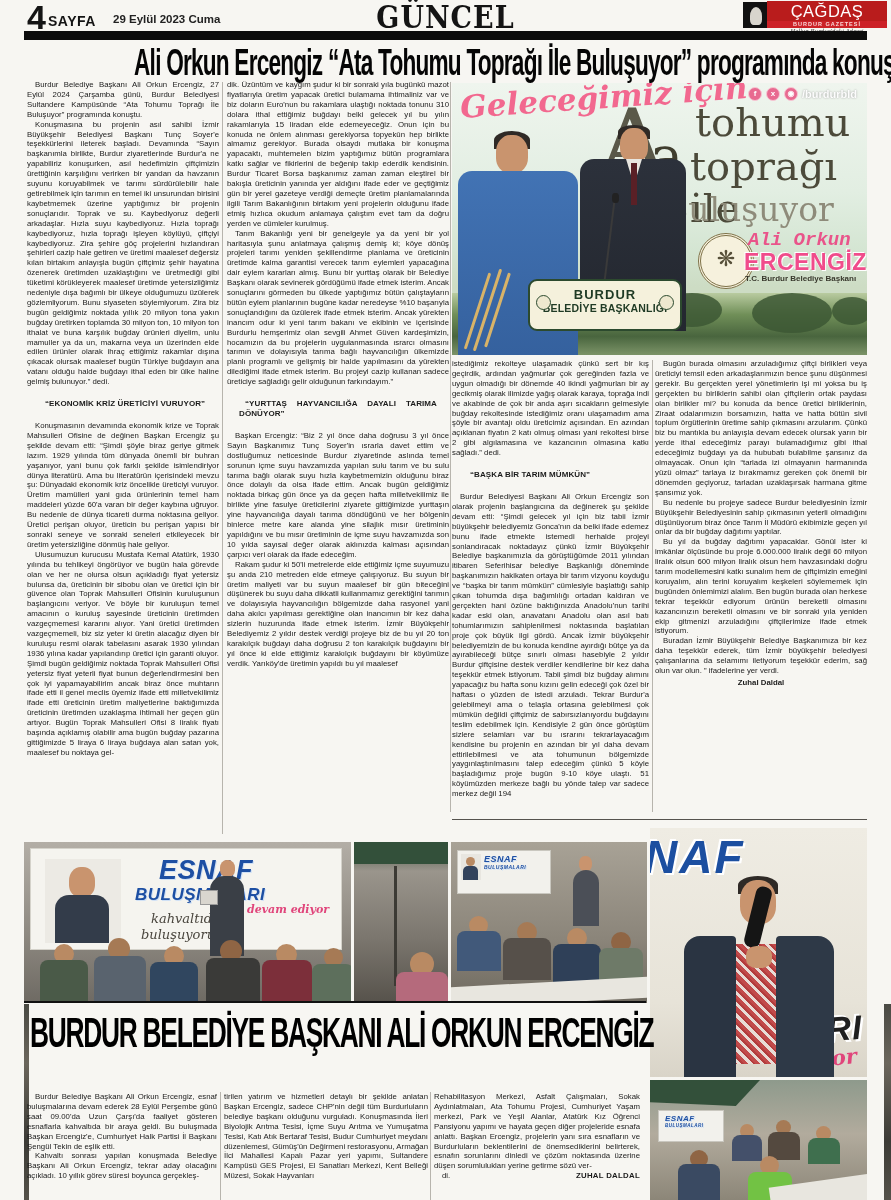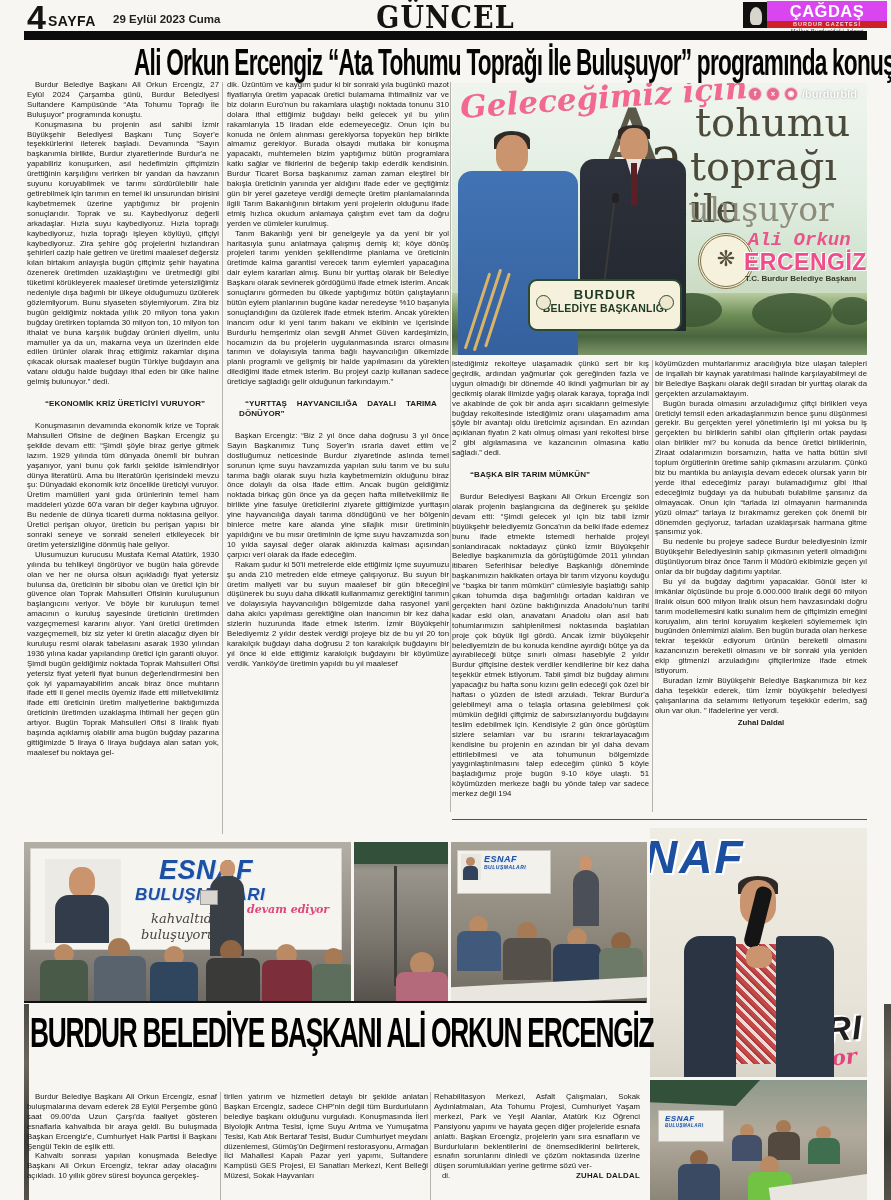--- a/index.html
+++ b/index.html
@@ -7,22 +7,22 @@
         font-family:"Liberation Sans",sans-serif;color:#141414;overflow:hidden;}
   
   .pagenum{position:absolute;left:27px;top:0px;font-size:34px;font-weight:bold;line-height:34px;}
   .pageword{position:absolute;left:48px;top:13px;font-size:14px;font-weight:bold;letter-spacing:.5px;}
   .dateline{position:absolute;left:113px;top:13px;font-size:11.5px;font-weight:bold;color:#222;}
   .section{position:absolute;left:50%;top:2px;transform:translateX(-50%) scaleY(1.15);
            font-family:"DejaVu Serif",serif;font-weight:bold;font-size:27px;letter-spacing:1px;}
   .logo{position:absolute;right:4px;top:1px;width:144px;height:34px;}
   .logo .lblack{position:absolute;left:0;top:1px;width:26px;height:26px;background:#111;}
   .logo .lface{position:absolute;left:7px;top:5px;width:12px;height:18px;background:#d8d5cd;border-radius:50% 50% 30% 30%;}
-  .logo .lred{position:absolute;left:24px;top:0;width:120px;height:21px;background:#d946ef;
-              color:#fff;font-weight:bold;font-size:16.5px;text-align:center;line-height:21px;letter-spacing:.5px;}
+  .logo .lred{position:absolute;left:24px;top:0;width:120px;height:21px;background:#b91c1c;
+              color:#fff;font-weight:normal;font-size:16.5px;text-align:center;line-height:21px;letter-spacing:.5px;}
   .logo .lsub{position:absolute;left:24px;top:20px;width:120px;height:7px;background:#cc2127;
               color:#f9d8d8;font-size:5.5px;font-weight:bold;text-align:center;line-height:7px;letter-spacing:1px;}
   .logo .ltag{position:absolute;left:24px;top:27px;width:120px;text-align:center;
               font-family:"DejaVu Serif",serif;font-style:italic;font-size:5.5px;color:#333;}
   .blackbar{position:absolute;left:24px;top:31px;width:843px;height:9px;background:#0c0c0c;}
   
   .headline1{position:absolute;left:24px;top:42px;width:843px;height:34px;text-align:center;white-space:nowrap;}
   .headline1 span{display:inline-block;transform:scale(.78,1.28);transform-origin:center top;
                   font-weight:bold;font-size:29px;letter-spacing:-1px;color:#050505;}
   
@@ -161,21 +161,20 @@
     <h4>“YURTTAŞ HAYVANCILIĞA DAYALI TARIMA DÖNÜYOR”</h4>
     <p>Başkan Ercengiz: “Biz 2 yıl önce daha doğrusu 3 yıl önce Sayın Başkanımız Tunç Soyer'in ısrarla davet ettim ve dostluğumuz neticesinde Burdur ziyaretinde aslında temel sorunun içme suyu havzamızda yapılan sulu tarım ve bu sulu tarıma bağlı olarak suyu hızla kaybetmemizin olduğunu biraz önce dolaylı da olsa ifade ettim. Ancak bugün geldiğimiz noktada birkaç gün önce ya da geçen hafta milletvekilimiz ile birlikte yine fasulye üreticilerini ziyarete gittiğimizde yurttaşın yine hayvancılığa dayalı tarıma döndüğünü ve her bölgenin binlerce metre kare alanda yine silajlık mısır üretiminin yapıldığını ve bu mısır üretiminin de içme suyu havzamızda son 10 yılda sayısal değer olarak aklınızda kalması açısından çarpıcı veri olarak da ifade edeceğim.</p>
     <p>Rakam şudur ki 50'li metrelerde elde ettiğimiz içme suyumuzu şu anda 210 metreden elde etmeye çalışıyoruz. Bu suyun bir üretim maliyeti var bu suyun maalesef bir gün biteceğini düşünerek bu suyu daha dikkatli kullanmamız gerektiğini tarımın ve dolayısıyla hayvancılığın bölgemizde daha rasyonel yani daha akılcı yapılması gerektiğine olan inancımın bir kez daha sizlerin huzurunda ifade etmek isterim. İzmir Büyükşehir Belediyemiz 2 yıldır destek verdiği projeye biz de bu yıl 20 ton karakılçık buğdayı daha doğrusu 2 ton karakılçık buğdayını bir yıl önce ki elde ettiğimiz karakılçık buğdayını bir köyümüze verdik. Yarıköy'de üretimin yapıldı bu yıl maalesef</p>
   </div>
   <div id="a1c3" class="col">
     <p class="cont">istediğimiz rekolteye ulaşamadık çünkü sert bir kış geçirdik, ardından yağmurlar çok gereğinden fazla ve uygun olmadığı bir dönemde 40 ikindi yağmurları bir ay gecikmiş olarak ilimizde yağış olarak karaya, toprağa indi ve akabinde de çok bir anda aşırı sıcakların gelmesiyle buğday rekoltesinde istediğimiz oranı ulaşamadım ama şöyle bir avantajı oldu üreticimiz açısından. En azından açıklanan fiyatın 2 katı olmuş olması yani rekoltesi birse 2 gibi algılamasına ve kazancının olmasına katkı sağladı.” dedi.</p>
     <h4>“BAŞKA BİR TARIM MÜMKÜN”</h4>
     <p>Burdur Belediyesi Başkanı Ali Orkun Ercengiz son olarak projenin başlangıcına da değinerek şu şekilde devam etti: “Şimdi gelecek yıl için biz tabii İzmir büyükşehir belediyemiz Gonca'nın da belki ifade edemez bunu ifade etmekte istemedi herhalde projeyi sonlandıracak noktadayız çünkü İzmir Büyükşehir Belediye başkanımızla da görüştüğümde 2011 yılından itibaren Seferihisar belediye Başkanlığı döneminde başkanımızın hakikaten ortaya bir tarım vizyonu koyduğu ve “başka bir tarım mümkün” cümlesiyle başlattığı sahip çıkan tohumda dışa bağımlılığı ortadan kaldıran ve gerçekten hani özüne baktığınızda Anadolu'nun tarihi kadar eski olan, anavatanı Anadolu olan asıl batı tohumlarımızın sahiplenilmesi noktasında başlatılan proje çok büyük ilgi gördü. Ancak İzmir büyükşehir belediyemizin de bu konuda kendine ayırdığı bütçe ya da ayırabileceği bütçe sınırlı olması hasebiyle 2 yıldır Burdur çiftçisine destek verdiler kendilerine bir kez daha teşekkür etmek istiyorum. Tabii şimdi biz buğday alımını yapacağız bu hafta sonu kızını gelin edeceği çok özel bir haftası o yüzden de istedi arzuladı. Tekrar Burdur'a gelebilmeyi ama o telaşla ortasına gelebilmesi çok mümkün değildi çiftçimiz de sabırsızlanıyordu buğdayını teslim edebilmek için. Kendisiyle 2 gün önce görüştüm sizlere selamları var bu ısrarını tekrarlayacağım kendisine bu projenin en azından bir yıl daha devam ettirilebilmesi ve ata tohumunun bölgemizde yaygınlaştırılmasını talep edeceğim çünkü 5 köyle başladığımız proje bugün 9-10 köye ulaştı. 51 köyümüzden merkeze bağlı bu yönde talep var sadece merkez değil 194</p>
   </div>
   <div id="a1c4" class="col">
-    <p class="cont">köyümüzden muhtarlarımız aracılığıyla bize ulaşan talepleri de inşallah bir kaynak yaratılması halinde karşılayabilmeyi de bir Belediye Başkanı olarak değil sıradan bir yurttaş olarak da gerçekten arzulamaktayım.</p>
     <p>Bugün burada olmasını arzuladığımız çiftçi birlikleri veya üreticiyi temsil eden arkadaşlarımızın bence şunu düşünmesi gerekir. Bu gerçekten yerel yönetimlerin işi mi yoksa bu iş gerçekten bu birliklerin sahibi olan çiftçilerin ortak paydası olan birlikler mi? bu konuda da bence üretici birliklerinin, Ziraat odalarımızın borsamızın, hatta ve hatta bütün sivil toplum örgütlerinin üretime sahip çıkmasını arzularım. Çünkü biz bu mantıkla bu anlayışla devam edecek olursak yarın bir yerde ithal edeceğimiz parayı bulamadığımız gibi ithal edeceğimiz buğdayı ya da hububatı bulabilme şansınız da olmayacak. Onun için “tarlada izi olmayanın harmanında yüzü olmaz” tarlaya iz bırakmamız gereken çok önemli bir dönemden geçiyoruz, tarladan uzaklaşırsak harmana gitme şansımız yok.</p>
     <p>Bu nedenle bu projeye sadece Burdur belediyesinin İzmir Büyükşehir Belediyesinin sahip çıkmasının yeterli olmadığını düşünüyorum biraz önce Tarım İl Müdürü ekibimizle geçen yıl onlar da bir buğday dağıtımı yaptılar.</p>
     <p>Bu yıl da buğday dağıtımı yapacaklar. Gönül ister ki imkânlar ölçüsünde bu proje 6.000.000 liralık değil 60 milyon liralık olsun 600 milyon liralık olsun hem havzasındaki doğru tarım modellemesini katkı sunalım hem de çiftçimizin emeğini koruyalım, alın terini koruyalım keşkeleri söylememek için bugünden önlemimizi alalım. Ben bugün burada olan herkese tekrar teşekkür ediyorum ürünün bereketli olmasını kazancınızın bereketli olmasını ve bir sonraki yıla yeniden ekip gitmenizi arzuladığını çiftçilerimize ifade etmek istiyorum.</p>
     <p>Buradan İzmir Büyükşehir Belediye Başkanımıza bir kez daha teşekkür ederek, tüm İzmir büyükşehir belediyesi çalışanlarına da selamımı iletiyorum teşekkür ederim, sağ olun var olun. ” ifadelerine yer verdi.</p>
     <p class="byline">Zuhal Daldal</p>
   </div>
 
   <div class="vrule" style="left:222px;top:82px;height:752px;"></div>
   <div class="vrule" style="left:450px;top:82px;height:730px;"></div>
   <div class="vrule" style="left:652px;top:360px;height:452px;"></div>

